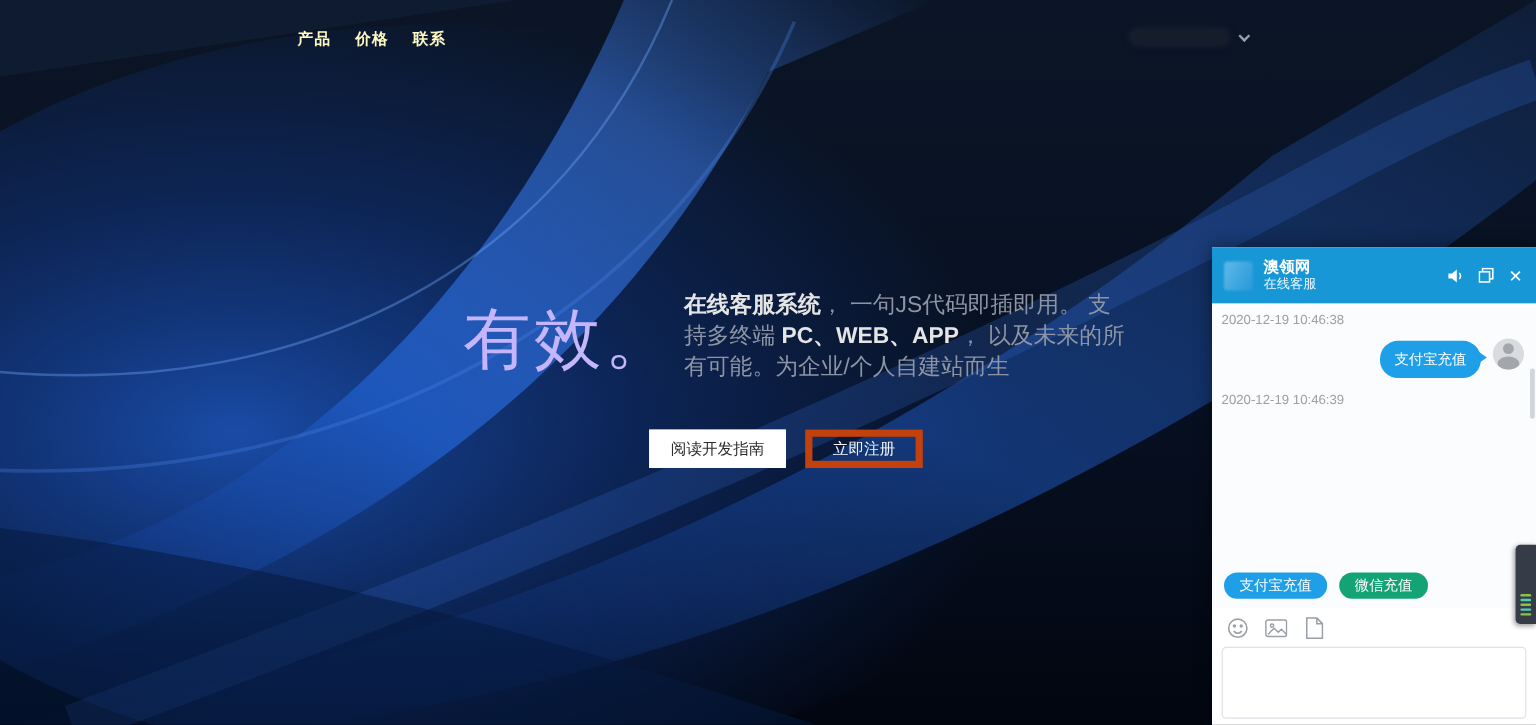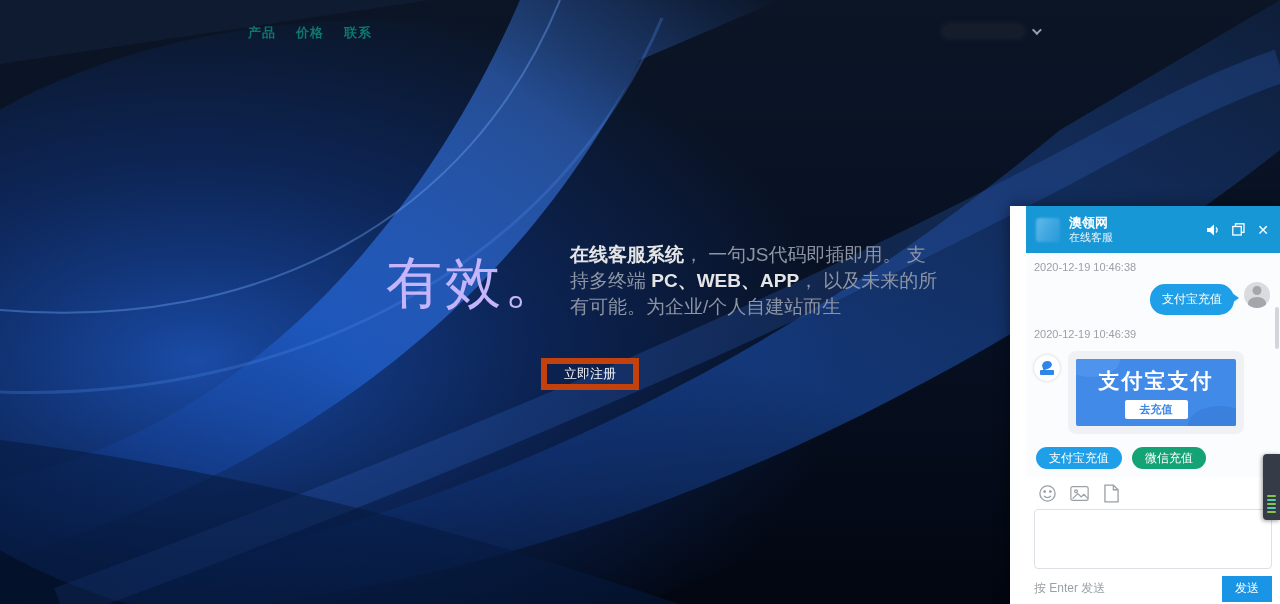--- a/index.html
+++ b/index.html
@@ -4,37 +4,37 @@
 <style>
   * { margin:0; padding:0; box-sizing:border-box; }
   html,body { width:1280px; height:604px; overflow:hidden; }
   body { font-family:"Liberation Sans","DejaVu Sans",sans-serif; background:#04080f; position:relative; }
 
   .page { position:relative; width:1280px; height:604px; overflow:hidden; }
   .bg { position:absolute; inset:0; width:100%; height:100%; display:block; }
 
   
   .topnav { position:absolute; left:248px; top:24px; display:flex; gap:20px; z-index:3; }
-  .topnav a { color:#0f766e; font-size:13px; font-weight:bold; text-decoration:none; letter-spacing:1px; cursor:pointer; }
+  .topnav a { color:#fef9c3; font-size:13px; font-weight:bold; text-decoration:none; letter-spacing:1px; cursor:pointer; }
 
   .account { position:absolute; left:942px; top:24px; display:flex; align-items:center; gap:8px; z-index:3; cursor:pointer; }
   .account .pill { width:82px; height:14px; border-radius:7px; background:#151d2b; box-shadow:0 0 6px rgba(30,40,60,.8); }
   .account .chev { width:7px; height:7px; border-right:2px solid #98a0ab; border-bottom:2px solid #98a0ab; transform:rotate(45deg) translateY(-2px); }
 
   
   .hero-title { position:absolute; left:386px; top:246px; font-size:56px; font-weight:400; color:#c4b5fd; letter-spacing:3px; z-index:2; }
   .hero-desc { position:absolute; left:570px; top:242px; width:374px; font-size:19px; line-height:26px; color:#8d95a5; z-index:2; }
   .hero-desc strong { color:#e5e5e5; font-weight:bold; }
   .cta { position:absolute; left:541px; top:358px; display:flex; gap:16px; z-index:2; }
   .btn-light { height:32px; padding:0 17px; background:#ffffff; color:#2b2b2b; border:1px solid #ffffff; font-size:13px; cursor:pointer; font-family:inherit; }
   .btn-ghost { height:32px; padding:0 17px; background:transparent; color:#f2f5f8; border:6px solid #c2410c; font-size:13px; cursor:pointer; font-family:inherit; }
 
   
   .chat { position:absolute; left:1010px; top:206px; width:270px; height:398px; background:#ffffff;
-          box-shadow:0 0 14px rgba(0,0,0,.45); display:flex; flex-direction:column; z-index:5;padding-left:16px; }
+          box-shadow:0 0 14px rgba(0,0,0,.45); display:flex; flex-direction:column; z-index:5; }
   .chat-header { height:47px; background:#1897d6; display:flex; align-items:center; padding:0 10px; flex:0 0 auto; }
   .chat-logo { width:24px; height:24px; border-radius:3px; margin-right:9px;
                background:linear-gradient(120deg,#55b4e6 20%,#3ea6e0 55%,#2d9cda 90%); filter:blur(1px); }
   .chat-titles { display:flex; flex-direction:column; line-height:1.25; }
   .chat-title { color:#ffffff; font-size:13px; font-weight:bold; }
   .chat-subtitle { color:#eaf6fd; font-size:11px; }
   .chat-hicons { margin-left:auto; display:flex; align-items:center; gap:11px; }
   .chat-hicons .hicon { width:14px; height:14px; display:flex; align-items:center; justify-content:center; cursor:pointer; }
   .close-x { color:#ffffff; font-size:14px; font-weight:bold; line-height:1; cursor:pointer; }
 
@@ -135,20 +135,21 @@
 
   <div class="account">
     <span class="pill"></span>
     <span class="chev"></span>
   </div>
 
   <h1 class="hero-title">有效。</h1>
   <p class="hero-desc"><strong>在线客服系统</strong><span>， 一句JS代码即插即用。 支持多终端 </span><strong>PC、WEB、APP</strong><span>， 以及未来的所有可能。为企业/个人自建站而生</span></p>
 
   <div class="cta">
+    <button class="btn-light">阅读开发指南</button>
     <button class="btn-ghost">立即注册</button>
   </div>
 
   <aside class="chat">
     <div class="chat-header">
       <div class="chat-logo"></div>
       <div class="chat-titles">
         <span class="chat-title">澳领网</span>
         <span class="chat-subtitle">在线客服</span>
       </div>
@@ -170,32 +171,20 @@
     </div>
 
     <div class="chat-body">
       <div class="msg-time">2020-12-19 10:46:38</div>
       <div class="msg-out">
         <span class="bubble-out">支付宝充值</span>
         <span class="person-icon"></span>
       </div>
 
       <div class="msg-time" style="margin-top:13px;">2020-12-19 10:46:39</div>
-      <div class="msg-in">
-        <span class="logo-avatar">
-          <span class="logo-mark"></span>
-          <span class="logo-textbar"></span>
-        </span>
-        <div class="card-bubble">
-          <div class="pay-banner">
-            <div class="pay-title">支付宝支付</div>
-            <button class="pay-btn">去充值</button>
-          </div>
-        </div>
-      </div>
 
       <div class="chips">
         <button class="chip chip-blue">支付宝充值</button>
         <button class="chip chip-green">微信充值</button>
       </div>
 
       <span class="chat-scrollthumb"></span>
     </div>
 
     <div class="toolbar">
@@ -219,24 +208,20 @@
             <path d="M1,1 h9 l5,5 v13 h-14 z"></path>
             <path d="M10,1 v5 h5"></path>
           </svg>
       </span>
     </div>
 
     <div class="composer">
       <textarea aria-label="message input" style=""></textarea>
     </div>
 
-    <div class="chat-footer">
-      <span class="enter-hint">按 Enter 发送</span>
-      <button class="send-btn">发送</button>
-    </div>
   </aside>
 
   <div class="side-tab">
     <i></i>
     <i></i>
     <i></i>
     <i></i>
     <i></i>
   </div>
 

